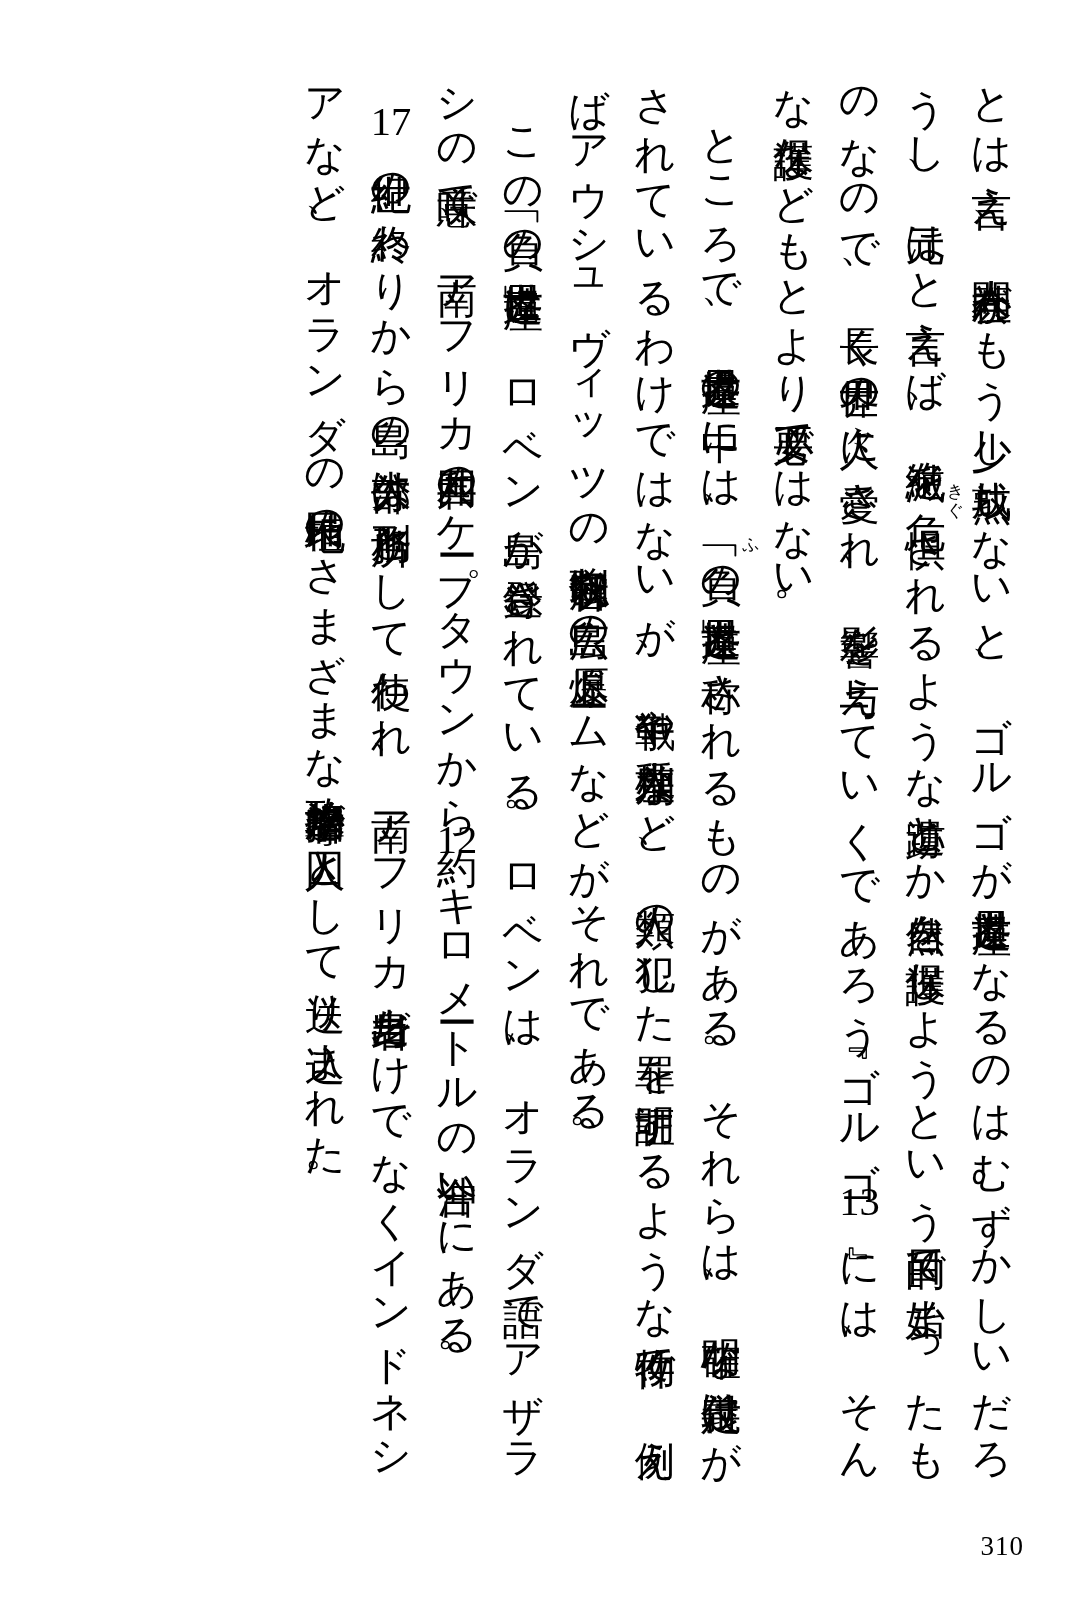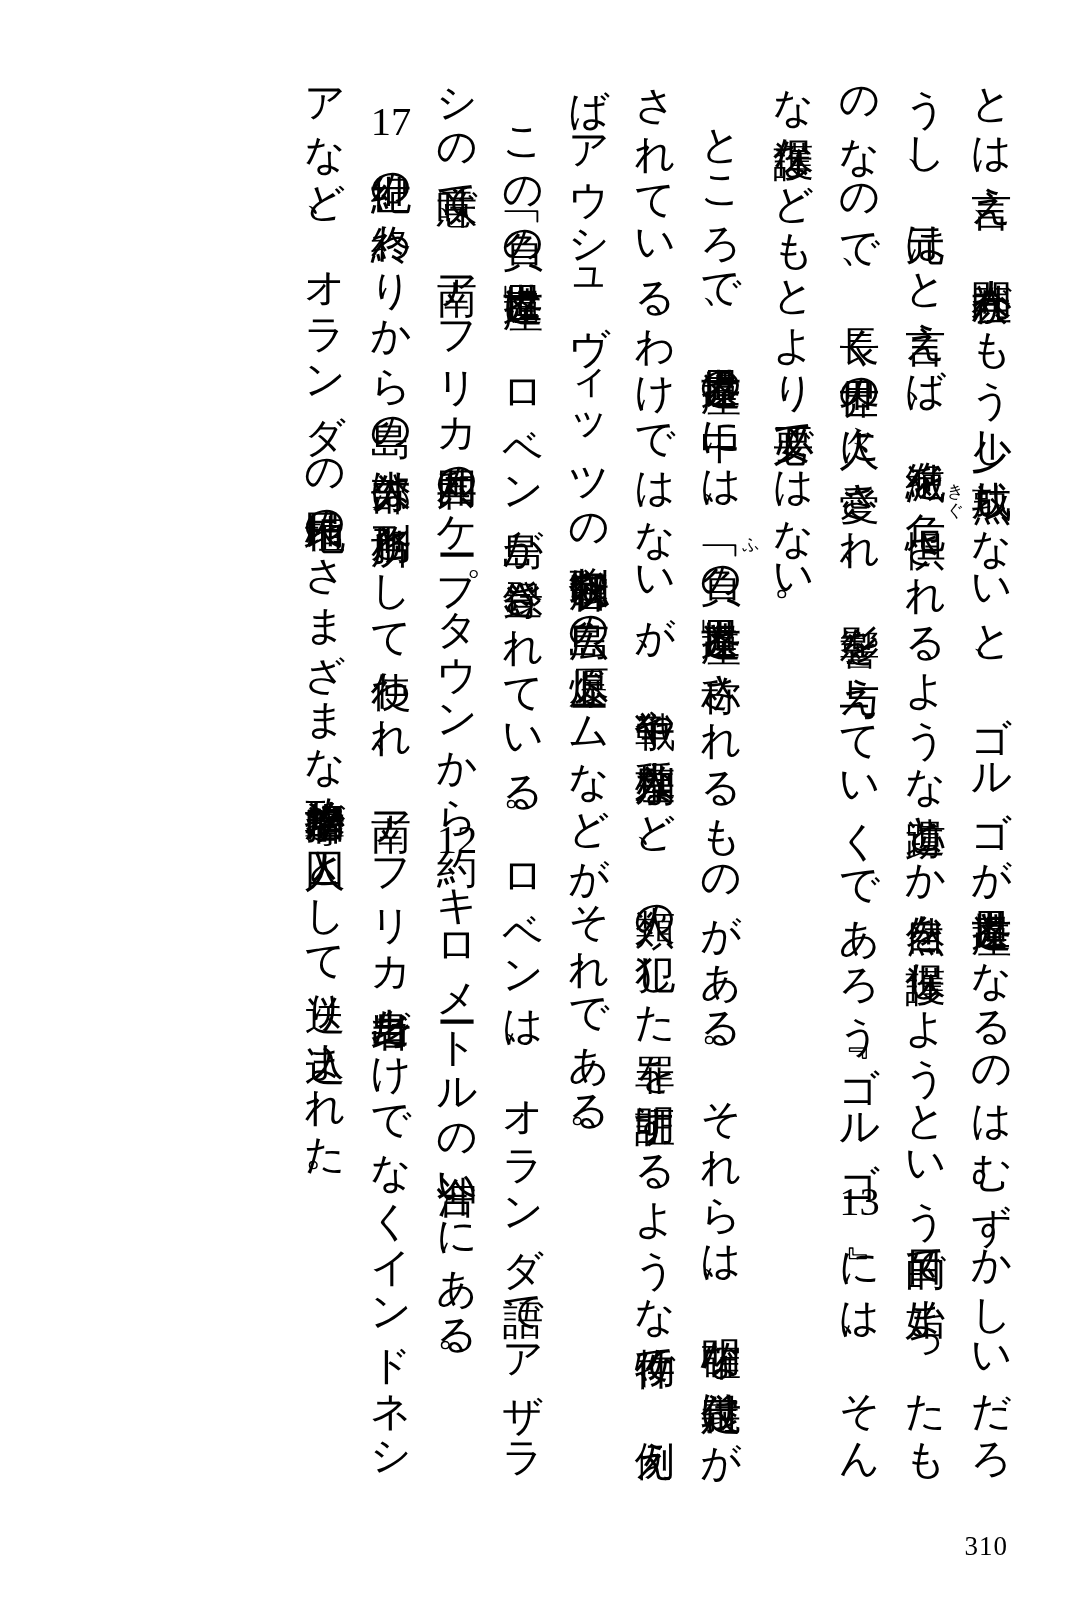--- a/index.html
+++ b/index.html
@@ -53,21 +53,21 @@
     font-family: "Liberation Serif", "DejaVu Serif", serif;
   }
   
   .tcy {
     text-combine-upright: all;
     -webkit-text-combine: horizontal;
     text-orientation: mixed;
   }
   #page-number {
     position: absolute;
-    right: 74px;
+    right: 58px;
     bottom: 38px;
     font-size: 27px;
     letter-spacing: 1px;
     font-family: "Liberation Serif", "DejaVu Serif", serif;
     color: #000;
   }
 </style>
 </head>
 <body>
 

